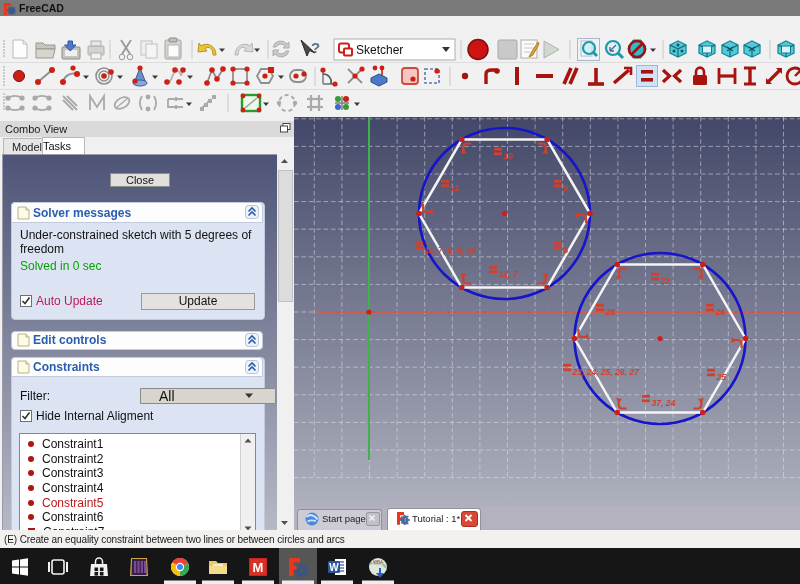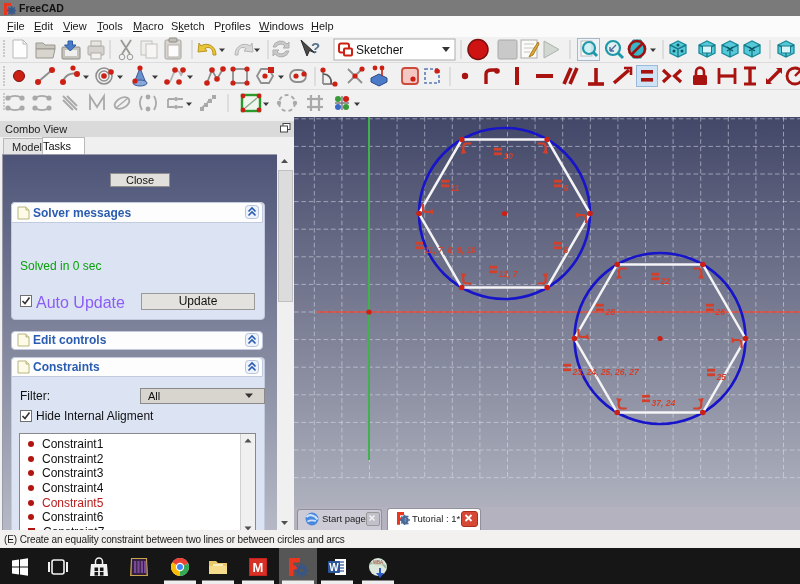--- a/index.html
+++ b/index.html
@@ -18,31 +18,20 @@
           <line x1="0" y1="0" x2="4.6" y2="0" transform="rotate(90)" stroke="#3a5a8a" stroke-width="1.5"></line>
           <line x1="0" y1="0" x2="4.6" y2="0" transform="rotate(135)" stroke="#3a5a8a" stroke-width="1.5"></line>
           <line x1="0" y1="0" x2="4.6" y2="0" transform="rotate(180)" stroke="#3a5a8a" stroke-width="1.5"></line>
           <line x1="0" y1="0" x2="4.6" y2="0" transform="rotate(225)" stroke="#3a5a8a" stroke-width="1.5"></line>
           <line x1="0" y1="0" x2="4.6" y2="0" transform="rotate(270)" stroke="#3a5a8a" stroke-width="1.5"></line>
           <line x1="0" y1="0" x2="4.6" y2="0" transform="rotate(315)" stroke="#3a5a8a" stroke-width="1.5"></line>
         </g>
       </svg>
   <div style="position:absolute;left:19px;top:2px;font-size:10.5px;font-weight:bold;color:#111">FreeCAD</div>
 </div>
-<div style="position:absolute;left:0;top:16px;width:800px;height:21px;background:#fbfbfb;font-size:11px;color:#1a1a1a">
-  <span style="position:absolute;left:7px;top:4px"><u>F</u>ile</span>
-  <span style="position:absolute;left:34px;top:4px"><u>E</u>dit</span>
-  <span style="position:absolute;left:63px;top:4px"><u>V</u>iew</span>
-  <span style="position:absolute;left:97px;top:4px"><u>T</u>ools</span>
-  <span style="position:absolute;left:133px;top:4px"><u>M</u>acro</span>
-  <span style="position:absolute;left:171px;top:4px">S<u>k</u>etch</span>
-  <span style="position:absolute;left:214px;top:4px">P<u>r</u>ofiles</span>
-  <span style="position:absolute;left:259px;top:4px"><u>W</u>indows</span>
-  <span style="position:absolute;left:311px;top:4px"><u>H</u>elp</span>
-</div>
 <div style="position:absolute;left:0;top:37px;width:800px;height:80px;background:#f1f1f1;border-bottom:1px solid #d8d8d8"></div>
 <div style="position:absolute;left:0;top:62px;width:800px;height:1px;background:#dcdcdc"></div>
 <div style="position:absolute;left:0;top:89px;width:800px;height:1px;background:#dcdcdc"></div>
 
 <svg style="position:absolute;left:0;top:37px" width="800" height="26" viewBox="0 37 800 26">
       <circle cx="4" cy="41" r="0.8" fill="#9a9a9a"></circle>
       <circle cx="4" cy="44" r="0.8" fill="#9a9a9a"></circle>
       <circle cx="4" cy="47" r="0.8" fill="#9a9a9a"></circle>
       <circle cx="4" cy="50" r="0.8" fill="#9a9a9a"></circle>
       <circle cx="4" cy="53" r="0.8" fill="#9a9a9a"></circle>
@@ -412,26 +401,27 @@
   <div style="position:absolute;left:11px;top:85px;width:252px;height:21px;background:#fdfdfd;border:1px solid #c2cade;border-radius:4px 4px 0 0;box-sizing:border-box"></div>
   <svg style="position:absolute;left:17px;top:89px" width="13" height="14">
         <path d="M1,1 h8 l3,3 v9 h-11 Z" fill="#fdfbe8" stroke="#b8b480"></path>
         <path d="M9,1 v3 h3" fill="#f0e8a0" stroke="#b8b480"></path>
       </svg>
   <div style="position:absolute;left:33px;top:89px;font-size:12px;font-weight:bold;color:#2a5db0">Solver messages</div>
   <svg style="position:absolute;left:245px;top:88px" width="14" height="14">
         <rect x="0.5" y="0.5" width="13" height="13" rx="3" fill="#eef2fa" stroke="#b8c4dc"></rect>
         <path d="M3.5,6.5 L7,3 L10.5,6.5 M3.5,10.5 L7,7 L10.5,10.5" fill="none" stroke="#2a5db0" stroke-width="1.6"></path>
       </svg>
+  <div style="position:absolute;left:20px;top:112px;width:244px;font-size:12px;color:#111;line-height:13.5px">Under-constrained sketch with 5 degrees of freedom</div>
   <div style="position:absolute;left:20px;top:142px;font-size:12px;color:#0aa00a">Solved in 0 sec</div>
   <div style="position:absolute;left:20px;top:178px;width:10px;height:10px;background:#fff;border:1px solid #707070"></div>
   <svg style="position:absolute;left:21px;top:179px" width="10" height="10">
         <path d="M1.5,5 L4,7.5 L8.5,1.5" fill="none" stroke="#333" stroke-width="1.6"></path>
       </svg>
-  <div style="position:absolute;left:36px;top:177px;font-size:16px;color:#8b5cf6">Auto Update</div>
+  <div style="position:absolute;left:36px;top:177px;font-size:12px;color:#be185d">Auto Update</div>
   <div style="position:absolute;left:141px;top:176px;width:112px;height:15px;background:#e4e2de;border:1px solid #999;font-size:12px;text-align:center;line-height:15px;color:#111">Update</div>
 
   <div style="position:absolute;left:11px;top:214px;width:252px;height:19px;background:#fdfdfd;border:1px solid #c2cade;border-radius:4px;box-sizing:border-box"></div>
   <svg style="position:absolute;left:17px;top:216px" width="13" height="14">
         <path d="M1,1 h8 l3,3 v9 h-11 Z" fill="#fdfbe8" stroke="#b8b480"></path>
         <path d="M9,1 v3 h3" fill="#f0e8a0" stroke="#b8b480"></path>
       </svg>
   <div style="position:absolute;left:33px;top:216px;font-size:12px;font-weight:bold;color:#2a5db0">Edit controls</div>
   <svg style="position:absolute;left:245px;top:216px" width="14" height="14">
         <rect x="0.5" y="0.5" width="13" height="13" rx="3" fill="#eef2fa" stroke="#b8c4dc"></rect>
@@ -443,21 +433,21 @@
   <svg style="position:absolute;left:17px;top:243px" width="13" height="14">
         <path d="M1,1 h8 l3,3 v9 h-11 Z" fill="#fdfbe8" stroke="#b8b480"></path>
         <path d="M9,1 v3 h3" fill="#f0e8a0" stroke="#b8b480"></path>
       </svg>
   <div style="position:absolute;left:33px;top:243px;font-size:12px;font-weight:bold;color:#2a5db0">Constraints</div>
   <svg style="position:absolute;left:245px;top:243px" width="14" height="14">
         <rect x="0.5" y="0.5" width="13" height="13" rx="3" fill="#eef2fa" stroke="#b8c4dc"></rect>
         <path d="M3.5,6.5 L7,3 L10.5,6.5 M3.5,10.5 L7,7 L10.5,10.5" fill="none" stroke="#2a5db0" stroke-width="1.6"></path>
       </svg>
   <div style="position:absolute;left:20px;top:272px;font-size:12px;color:#111">Filter:</div>
-  <div style="position:absolute;left:140px;top:271px;width:116px;height:14px;background:#d8d5cf;border:1px solid #8a8a8a;font-size:11px;line-height:14px;padding-left:7px;color:#111">All</div>
+  <div style="position:absolute;left:140px;top:271px;width:116px;height:14px;background:#d8d5cf;border:1px solid #8a8a8a;font-size:14px;line-height:14px;padding-left:18px;color:#111">All</div>
   <svg style="position:absolute;left:243px;top:271px" width="12" height="14">
         <path d="M2,5.5 L10,5.5 L6,10 Z" fill="#333"></path>
       </svg>
   <div style="position:absolute;left:20px;top:293px;width:10px;height:10px;background:#fff;border:1px solid #707070"></div>
   <svg style="position:absolute;left:21px;top:294px" width="10" height="10">
         <path d="M1.5,5 L4,7.5 L8.5,1.5" fill="none" stroke="#333" stroke-width="1.6"></path>
       </svg>
   <div style="position:absolute;left:36px;top:292px;font-size:12px;color:#111">Hide Internal Aligment</div>
   <div style="position:absolute;left:19px;top:316px;width:237px;height:103px;background:#fff;border:1px solid #888;box-sizing:border-box;overflow:hidden">
     <div style="position:absolute;right:0;top:0;width:14px;height:101px;background:#f0f0f0;border-left:1px solid #d0d0d0"></div>

